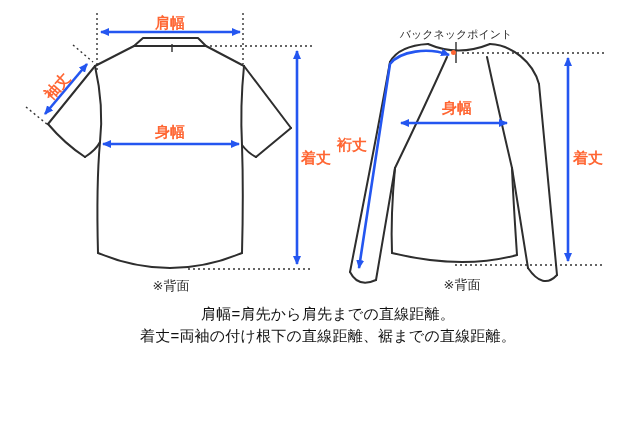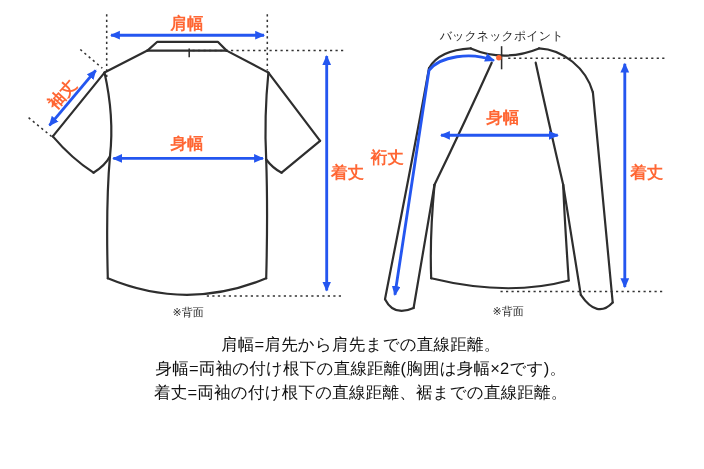--- a/index.html
+++ b/index.html
@@ -6,21 +6,21 @@
   .stage{
     position:relative;width:640px;height:426px;background:#ffffff;overflow:hidden;
     font-family:"Liberation Sans","DejaVu Sans",sans-serif;
   }
   svg{position:absolute;left:0;top:0;}
   .lbl{position:absolute;transform:translate(-50%,-50%);white-space:nowrap;line-height:1;}
   .lbl.orange{color:var(--orange,#ff6633);font-size:15px;font-weight:600;}
   .lbl.dark{color:#2b2b2b;}
   .lbl.rotated{transform:translate(-50%,-50%) rotate(-48deg);}
   .backneck{font-size:11px;text-align:right;}
-  .backnote{font-size:10px;}
+  .backnote{font-size:13px;}
   .legend{position:absolute;left:0;right:0;top:303px;text-align:center;color:#111;padding-left:16px;}
   .legend .line{font-size:15px;line-height:22px;letter-spacing:0.2px;}
   path,line{vector-effect:none;}
   .outline{fill:none;stroke:var(--outline,#2e2e2e);stroke-width:2;stroke-linecap:round;stroke-linejoin:round;}
   .thin{fill:none;stroke:var(--outline,#2e2e2e);stroke-width:1.4;}
   .dotted{fill:none;stroke:#333;stroke-width:1.4;stroke-dasharray:2 3;}
   .arrow{fill:none;stroke:var(--blue,#2456f0);stroke-width:2.6;}
 </style>
 </head>
 <body>
@@ -101,17 +101,16 @@
   <div class="lbl dark backnote" style="left:171px;top:285px;">※背面</div>
 
   <div class="lbl dark backneck" style="left:456px;top:34px;">バックネックポイント</div>
   <div class="lbl orange" style="left:457px;top:107px;">身幅</div>
   <div class="lbl orange" style="left:352px;top:144px;">裄丈</div>
   <div class="lbl orange" style="left:588px;top:157px;">着丈</div>
   <div class="lbl dark backnote" style="left:462px;top:284px;">※背面</div>
 
   <div class="legend">
     <div class="line">肩幅=肩先から肩先までの直線距離。</div>
-    <div class="line">身幅=両袖の付け根下の直線距離(胸囲は身幅×2です)。</div>
     <div class="line">着丈=両袖の付け根下の直線距離、裾までの直線距離。</div>
   </div>
 
 </div>
 
 </body></html>

